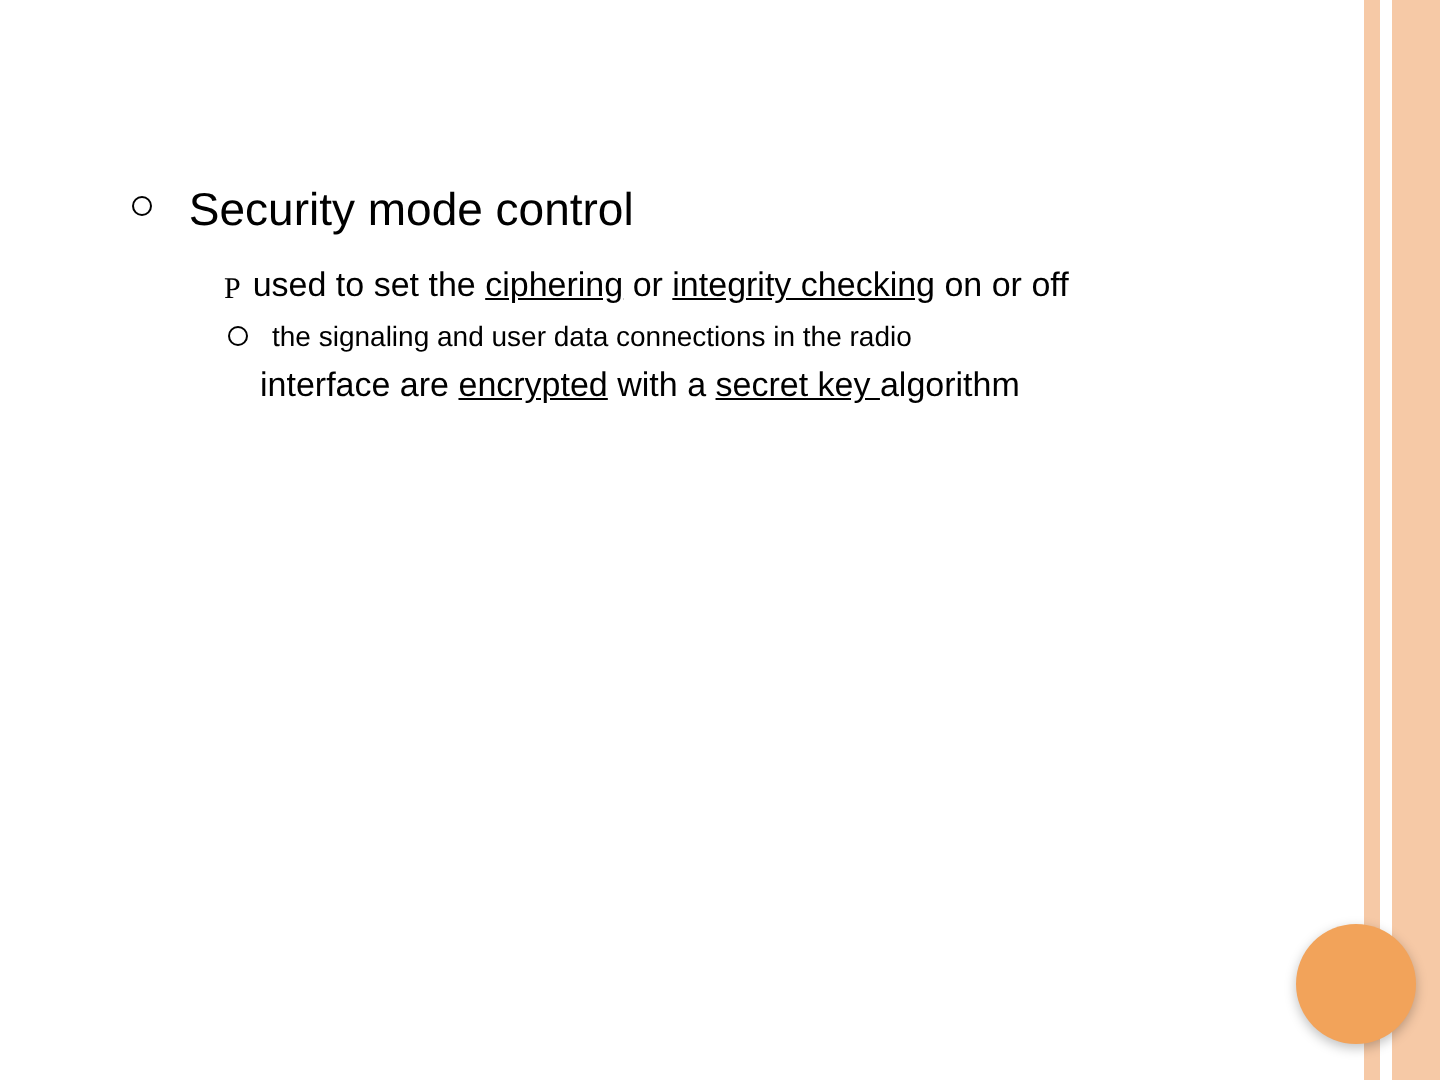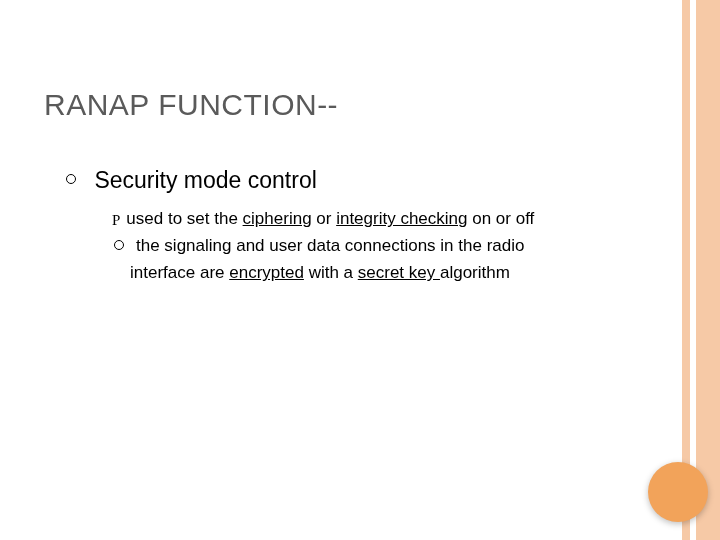--- a/index.html
+++ b/index.html
@@ -32,21 +32,21 @@
   h1{
     margin:0 0 42px 0;
     font-size:30px;
     font-weight:400;
     color:#5a5a5a;
     letter-spacing:.5px;
     font-family:Arial,Helvetica,sans-serif;
   }
   .lvl1{margin:0 0 12px 22px;font-size:23px;line-height:1.35}
   .lvl2{margin:0 0 4px 68px;font-size:17px;line-height:1.35}
-  .lvl3{margin:0 0 4px 70px;font-size:17px;line-height:1.35}
+  .lvl3{margin:0 0 4px 70px;font-size:14px;line-height:1.35}
   .cont{margin:0 0 12px 86px;font-size:17px;line-height:1.35}
   .b-hollow{
     display:inline-block;width:8px;height:8px;
     border:1.5px solid #000;border-radius:50%;
     margin-right:12px;vertical-align:middle;
     position:relative;top:-2px;
   }
   .b-script{
     display:inline-block;
     font-family:"Segoe Script","Brush Script MT",cursive;
@@ -59,21 +59,20 @@
 </head>
 <body>
 
 <div class="stripe outer"></div>
 <div class="stripe gap"></div>
 <div class="stripe inner"></div>
 <div class="circle"></div>
 
 <div class="slide">
 
-  <h1>RANAP FUNCTION--</h1>
 
   <div class="lvl1">
     <span class="b-hollow"></span>
     <span class="txt">Security mode control</span>
   </div>
 
   <div class="lvl2">
     <span class="b-script">P</span><span>used to set the </span><span class="u">ciphering</span><span> or </span><span class="u">integrity checking</span><span> on or off</span>
   </div>
 

